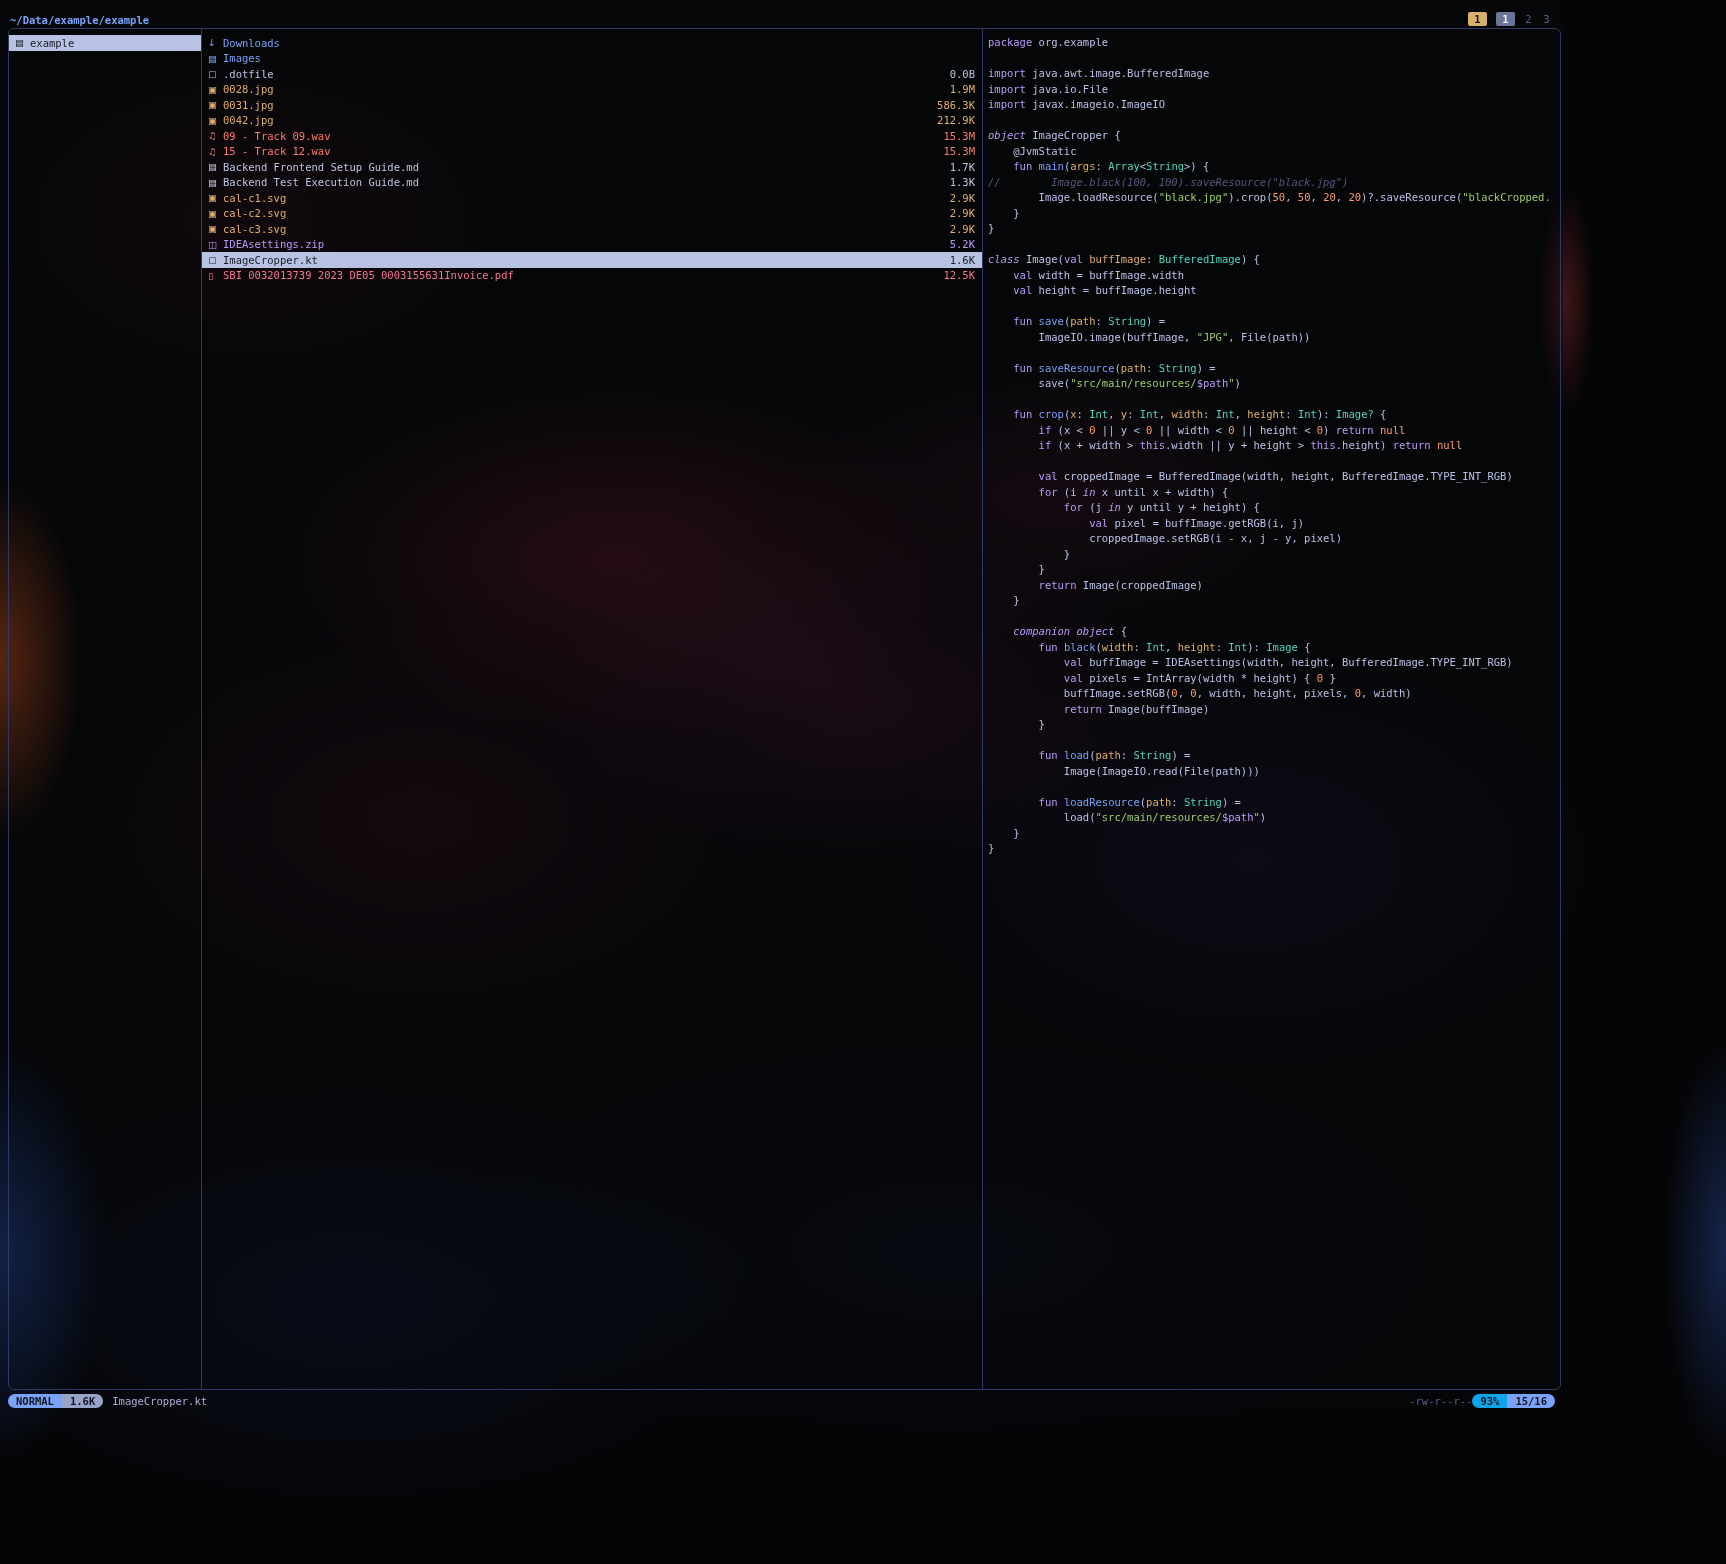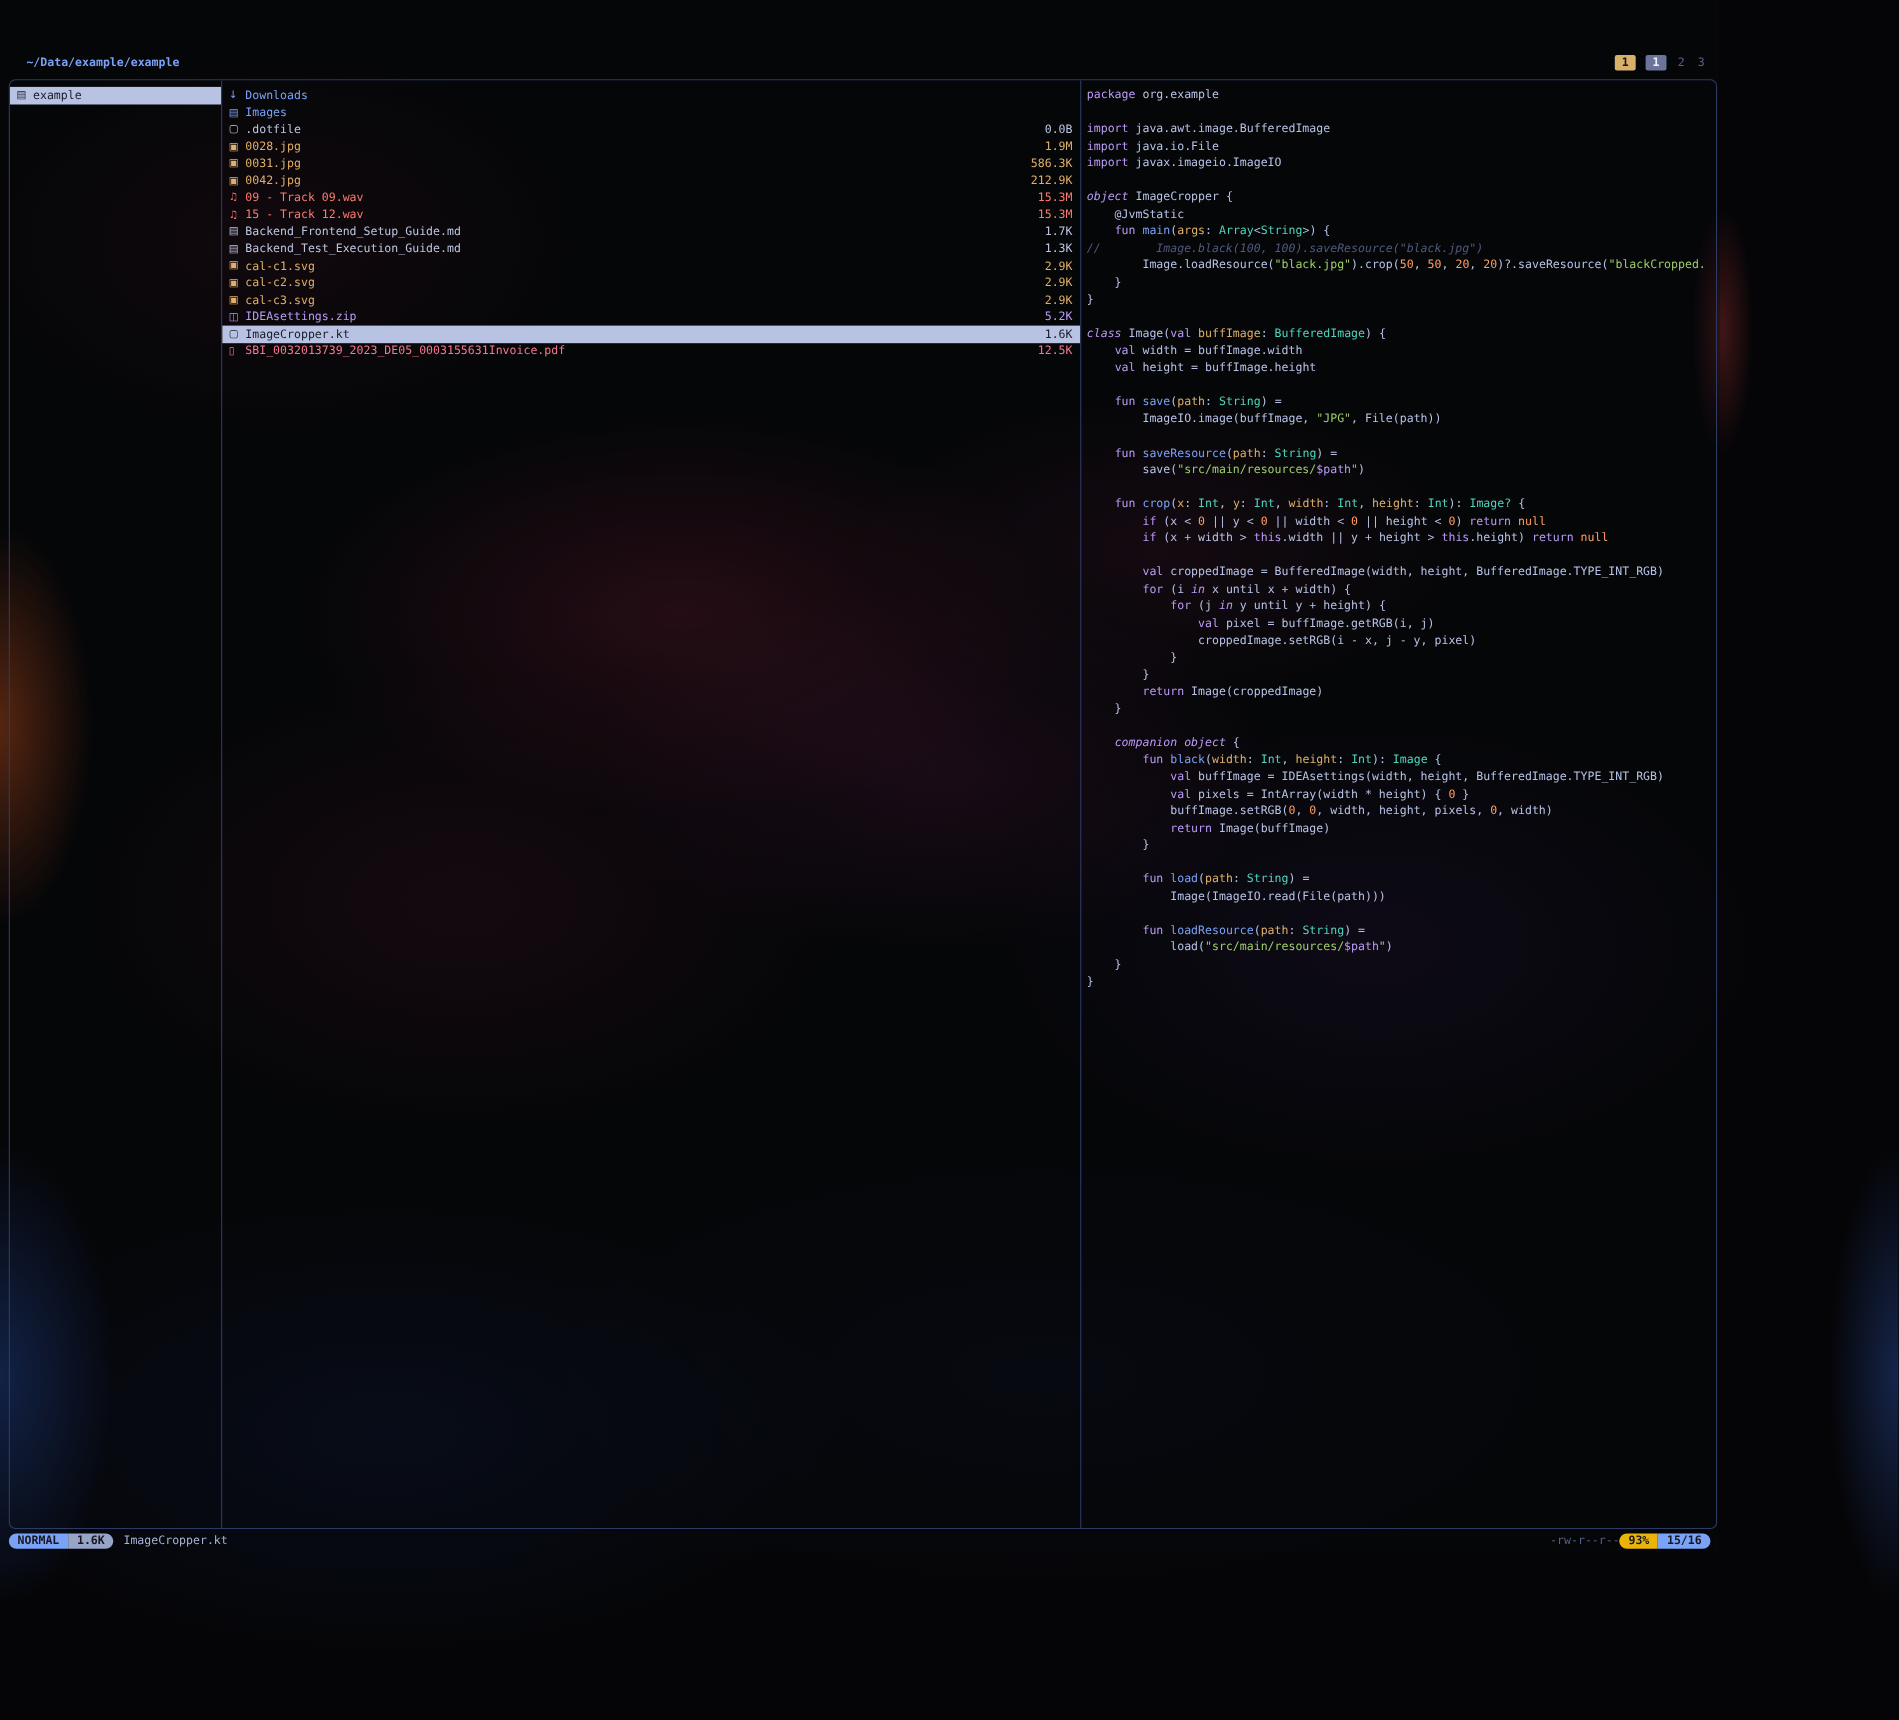--- a/index.html
+++ b/index.html
@@ -28,21 +28,21 @@
       radial-gradient(ellipse 700px 300px at 950px 1250px, rgba(20,40,90,0.12), transparent 70%),
       #050507;
   }
   
   .terminal{
     position:absolute;left:0;top:0;width:1563px;height:1412px;
     background:rgba(8,9,14,0.30);
     display:flex;flex-direction:column;
   }
   
-  .topbar{height:26px;display:flex;align-items:center;justify-content:space-between;padding:0 12px 0 24px;margin-top:44px;}
+  .topbar{height:26px;display:flex;align-items:flex-end;justify-content:space-between;padding:0 12px 0 10px;}
   .path{color:#7aa2f7;font-weight:bold;}
   .tabbar{display:flex;align-items:center;gap:9px;}
   .tab{display:inline-block;min-width:9px;text-align:center;padding:1px 5px;border-radius:2px;}
   .tab.count{background:#d9b06a;color:#16161e;font-weight:bold;}
   .tab.active{background:#6b7499;color:#f0f3ff;font-weight:bold;}
   .tab.plain{color:#566089;padding:1px 0;}
   
   .main{flex:1;margin:2px 2px 0 8px;border:1px solid #2e3a63;border-radius:6px;display:flex;overflow:hidden;}
   .col{overflow:hidden;padding-top:6px;}
   .col-parent{width:192px;border-right:1px solid #2e3a63;}
@@ -73,21 +73,21 @@
   .ty{color:#4fd6be;}
   .pr{color:#e0af68;}
   .dl{color:#bb9af7;}
   .pl{color:#b8c2e6;}
   
   .statusbar{height:18px;margin:2px 8px;display:flex;align-items:center;justify-content:space-between;gap:47px;}
   .sb-left,.sb-right{display:flex;align-items:center;}
   .badge{display:inline-block;padding:1px 8px;font-weight:bold;}
   .badge.mode{background:#7aa2f7;color:#16161e;border-radius:7px 0 0 7px;}
   .badge.size{background:#98a3c8;color:#16161e;border-radius:0 7px 7px 0;}
-  .badge.pct{background:#eab308;color:#16161e;border-radius:7px 0 0 7px;}
+  .badge.pct{background:#0ea5e9;color:#16161e;border-radius:7px 0 0 7px;}
   .badge.pos{background:#7aa2f7;color:#16161e;border-radius:0 7px 7px 0;}
   .sb-file{margin-left:9px;color:#a9b1d6;}
   .sb-perms{color:#566089;margin-right:0;}
 </style>
 </head>
 <body>
 
 <div class="wallpaper"></div>
 
 <div class="terminal">

